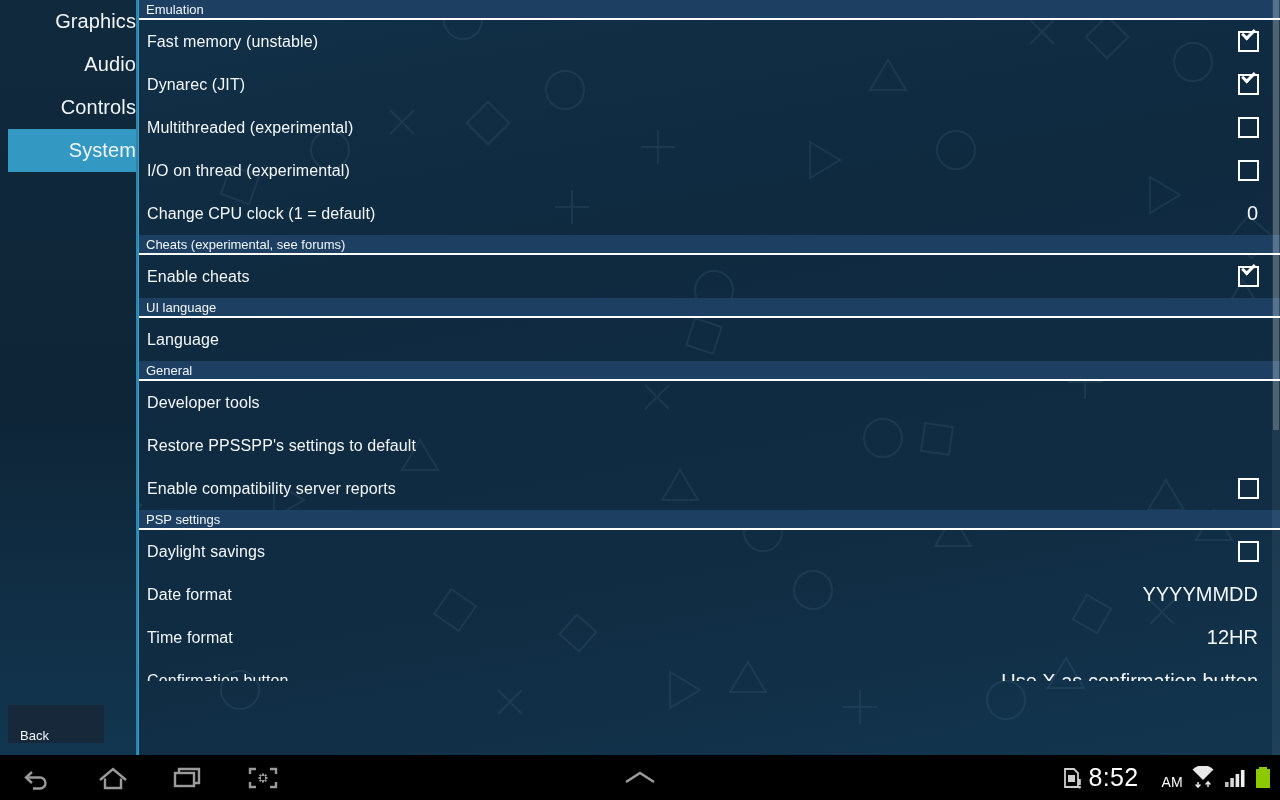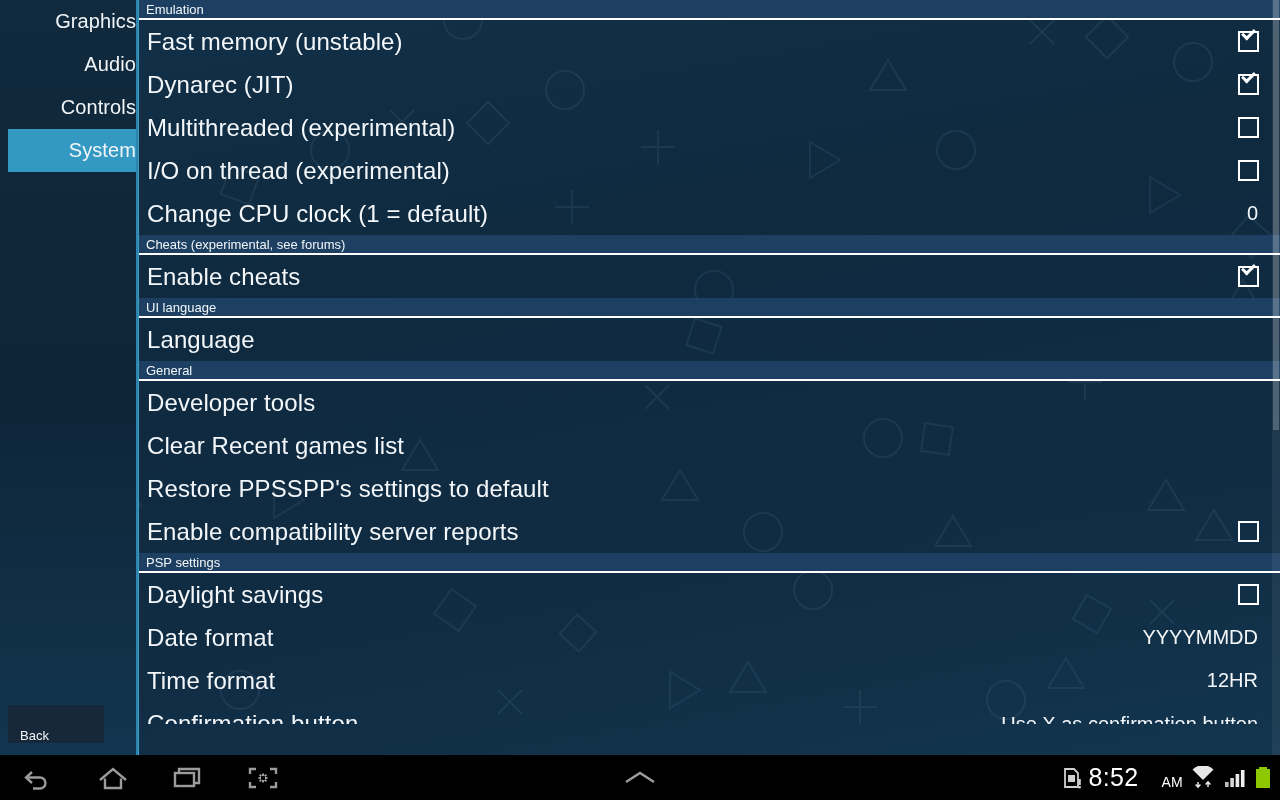--- a/index.html
+++ b/index.html
@@ -125,21 +125,21 @@
     height: 43px;
     display: flex;
     align-items: center;
     justify-content: space-between;
     padding: 0 12px 0 12px;
     cursor: pointer;
     background: transparent;
   }
   .row-label {
     color: #f3f7fa;
-    font-size: 24px;
+    font-size: 16px;
     letter-spacing: .1px;
     white-space: nowrap;
     padding-left: 0px;
   }
   .row-value {
     color: #f3f7fa;
     font-size: 20px;
     white-space: nowrap;
     padding-right: 10px;
   }
@@ -331,24 +331,20 @@
           <span class="row-value"></span>
         </div>
         <div class="sec-header">
           <span>General</span>
         </div>
         <div class="row">
           <span class="row-label">Developer tools</span>
           <span class="row-value"></span>
         </div>
         <div class="row">
-          <span class="row-label">Clear Recent games list</span>
-          <span class="row-value"></span>
-        </div>
-        <div class="row">
           <span class="row-label">Restore PPSSPP's settings to default</span>
           <span class="row-value"></span>
         </div>
         <div class="row">
           <span class="row-label">Enable compatibility server reports</span>
           <div class="cbox off"></div>
         </div>
         <div class="sec-header">
           <span>PSP settings</span>
         </div>

